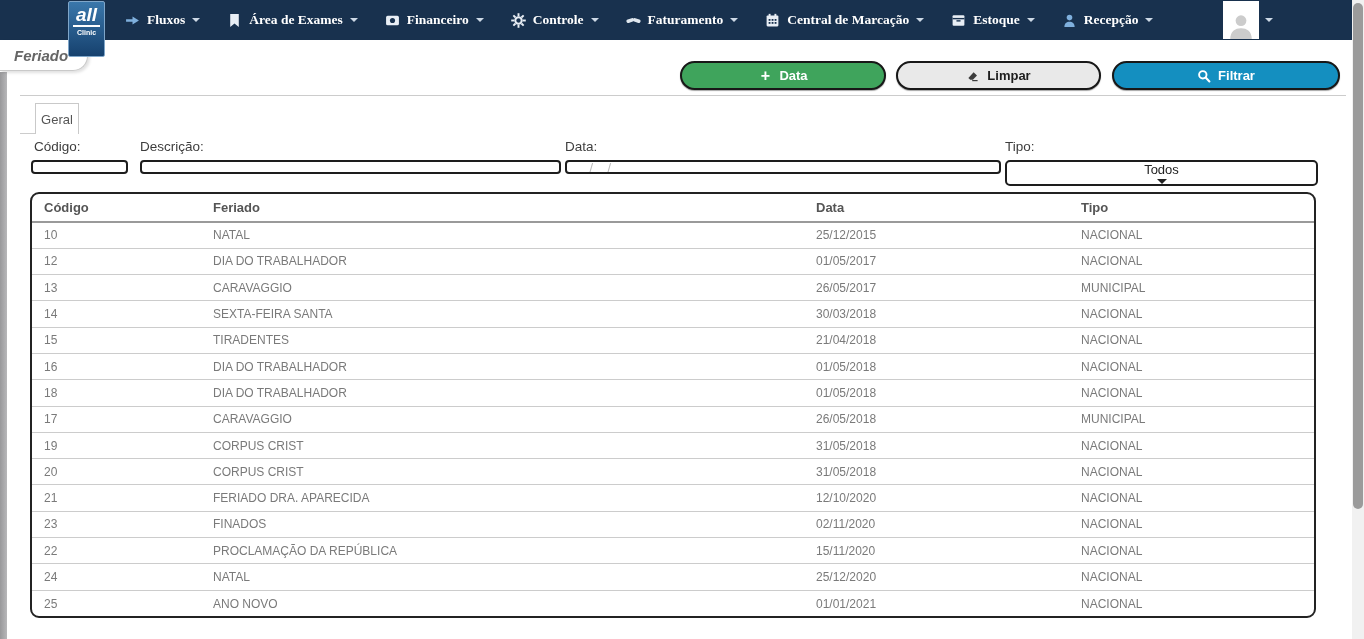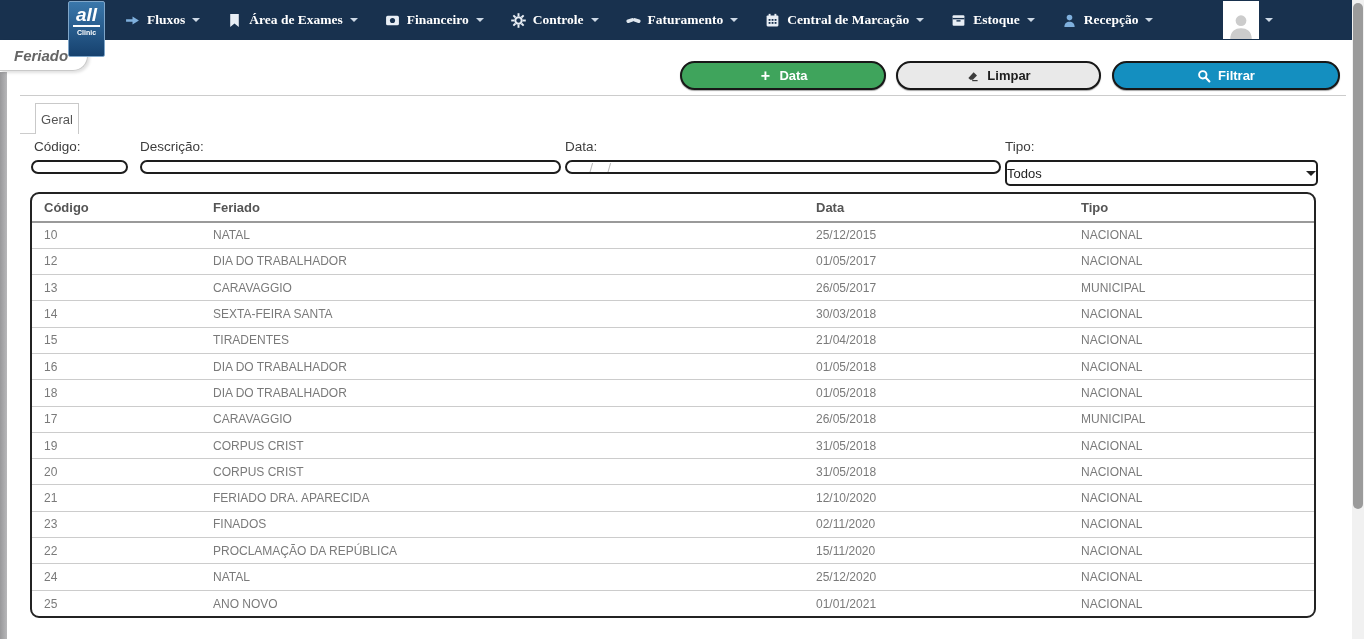--- a/index.html
+++ b/index.html
@@ -60,32 +60,32 @@
   .geral-underline { position:absolute; left:20px; top:133px; width:15px; height:1px; background:#cccccc; }
 
   
   .filter-label { position:absolute; top:139px; font-size:13.5px; color:#3d3d3d; }
   #lbl-codigo    { left:34px; }
   #lbl-descricao { left:140px; }
   #lbl-data      { left:565px; }
   #lbl-tipo      { left:1005px; }
   .finput {
     position:absolute; top:160px; height:14px; background:#fff;
-    border:2px solid #1d1d1d; border-radius:12px; padding:0 8px;
+    border:2px solid #1d1d1d; border-radius:4px; padding:0 8px;
     font-size:13px; color:#333; font-family:inherit; outline:none;
   }
   #inp-codigo    { left:31px;  width:97px;  }
   #inp-descricao { left:140px; width:421px; }
   #inp-data      { left:565px; width:436px; }
   .finput::placeholder { color:#bbbbbb; }
   .fselect {
     position:absolute; left:1005px; top:160px; width:313px; height:26px; background:#fff;
     border:2px solid #1d1d1d; border-radius:5px; padding:0 0;
     display:flex; align-items:center; justify-content:space-between;
-    font-size:13px; color:#222; cursor:pointer;
+    font-size:13px; color:#222; cursor:pointer;flex-direction:column;
   }
   .caret-dark { width:0; height:0; border-left:5px solid transparent; border-right:5px solid transparent; border-top:5px solid #222; }
 
   
   .table-wrap {
     position:absolute; left:30px; top:192px; width:1286px; height:426px;
     border:2px solid #232323; border-radius:9px; background:#fff; overflow:hidden;
   }
   table { width:100%; border-collapse:collapse; table-layout:fixed; }
   th {

